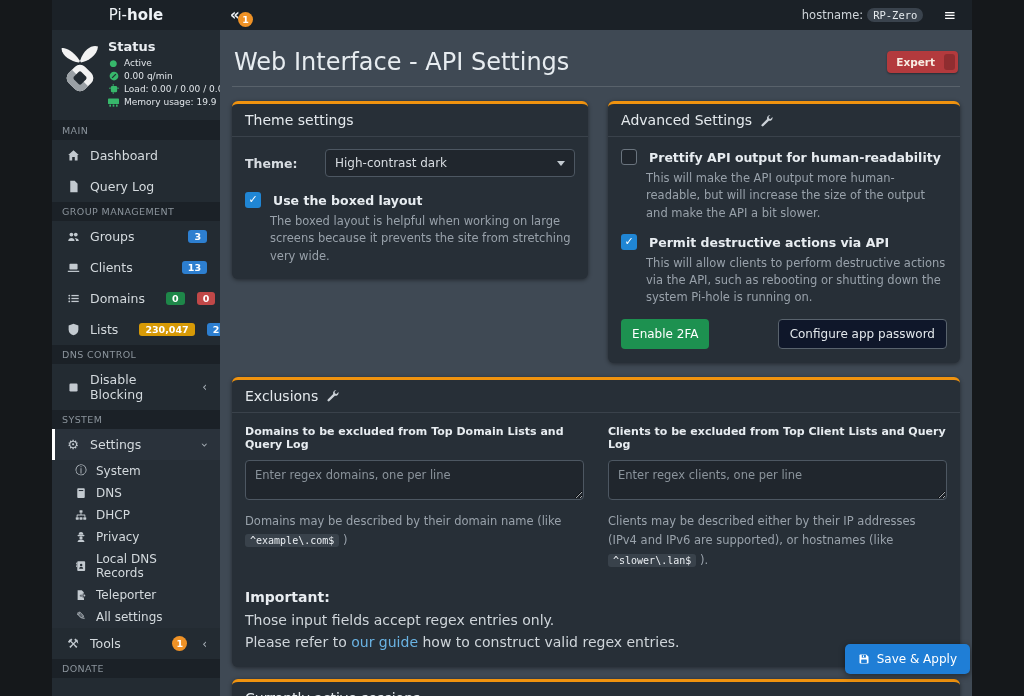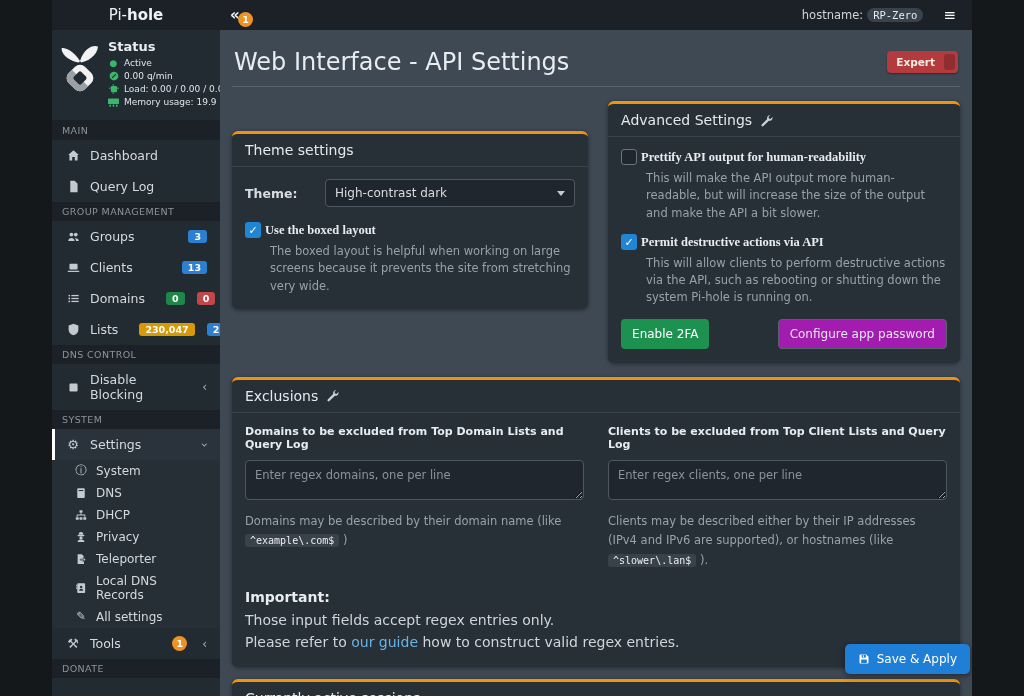--- a/index.html
+++ b/index.html
@@ -48,36 +48,36 @@
   .expert-btn{margin-left:auto;background:#b33a3d;border-radius:4px;display:flex;align-items:center;height:22px;cursor:pointer;box-shadow:0 1px 2px rgba(0,0,0,.4);}
   .expert-btn .lbl{color:#f8ece2;font-size:10.5px;font-weight:bold;padding:0 9px;}
   .expert-btn .knob{width:11px;height:16px;background:#8f2d30;border-radius:3px;margin-right:3px;}
   hr.sep{border:0;border-top:1px solid #59626b;margin:0 0 14px;}
 
   .cards-row{display:flex;gap:20px;align-items:flex-start;}
   .card{background:#272f37;border-top:3px solid #f0930f;border-radius:6px;box-shadow:0 1px 4px rgba(0,0,0,.45);box-sizing:border-box;}
   .card-h{padding:8px 13px;font-size:14px;color:#e4e9ed;border-bottom:1px solid #3a424b;display:flex;align-items:center;gap:8px;}
   .card-h svg{width:13px;height:13px;fill:#ccd2d8;}
   .card-b{padding:12px 13px 14px;font-size:12px;}
-  .w-theme{width:430px;margin-top:30px;} .w-adv{width:425px;} .w-full{width:728px;margin-top:14px;}
+  .w-theme{width:430px;} .w-adv{width:425px;} .w-full{width:728px;margin-top:14px;}
 
   .form-row{display:flex;align-items:center;margin-bottom:15px;}
   .form-label{font-weight:bold;font-size:12.5px;width:80px;flex:none;}
   .selectbox{flex:1;background:#20262d;border:1px solid #4d5762;border-radius:4px;padding:6px 9px;font-size:12px;display:flex;align-items:center;cursor:pointer;color:#d7dce1;}
   .caret{margin-left:auto;width:0;height:0;border-left:4px solid transparent;border-right:4px solid transparent;border-top:5px solid #c3cad0;}
-  .checkrow{display:flex;gap:4px;align-items:flex-end;margin-top:4px;font-family:Liberation Serif, serif;}
+  .checkrow{display:flex;gap:12px;align-items:flex-end;margin-top:4px;}
   .cb{width:16px;height:16px;border-radius:3px;flex:none;box-sizing:border-box;cursor:pointer;}
   .cb.on{background:#2086d4;color:#fff;font-size:11px;text-align:center;line-height:16px;}
   .cb.off{background:#20262d;border:1px solid #6a747e;}
   .cb-label{font-weight:bold;font-size:12.5px;color:#e7ecf0;padding-top:1px;}
   .cb-desc{color:#98a1aa;font-size:11.5px;margin:5px 0 12px 25px;line-height:1.5;}
   .btnrow{display:flex;justify-content:space-between;margin-top:4px;}
   .btn{border:0;border-radius:4px;padding:7px 11px;font-size:12px;cursor:pointer;font-family:inherit;}
   .btn-green{background:#1d9150;color:#fff;}
-  .btn-gray{background:#a21caf;color:#e2e7eb;border:1px solid #59636d;text-align:right;}
+  .btn-gray{background:#0f172a;color:#e2e7eb;border:1px solid #59636d;text-align:right;}
 
   .twocol{display:grid;grid-template-columns:1fr 1fr;gap:24px;}
   .fieldhead{font-weight:bold;font-size:11px;color:#e7ecf0;margin-bottom:9px;}
   textarea{width:100%;box-sizing:border-box;height:40px;background:#20262d;border:1px solid #4d5762;border-radius:4px;color:#d7dce1;font-size:11.5px;padding:7px 9px;resize:vertical;font-family:inherit;}
   textarea::placeholder{color:#8a939b;}
   .hint{color:#99a2ab;font-size:11.5px;margin-top:9px;line-height:1.7;}
   .chip{font-family:"DejaVu Sans Mono","Liberation Mono",monospace;font-size:10px;background:#39424b;padding:1px 5px;border-radius:3px;color:#e9edf1;}
   .important{margin-top:16px;font-size:14px;line-height:1.6;color:#cfd5da;}
   .important .head{font-weight:bold;color:#e9edf1;}
   a.link{color:#6ab3e3;text-decoration:none;cursor:pointer;}
@@ -271,37 +271,37 @@
                 <path d="M3.2 5.4h9.6L12 7H4z"></path>
                 <circle cx="8" cy="9.2" r="2.2"></circle>
                 <path d="M3.3 14.8c.3-2.4 2.4-3.4 4.7-3.4s4.4 1 4.7 3.4z"></path>
               </svg>
             </span>
           <span>Privacy</span>
         </div>
         <div class="smi">
           <span class="ico">
               <svg viewBox="0 0 16 16">
-                <path d="M3.5 1.5h5.5L12 4.5V14.5H3.5z"></path>
-                <path d="M7 8.2h5l-1.6-1.6.9-.9 3.1 3-3.1 3-.9-.9L12 9.6H7z" stroke="#262e36" stroke-width=".8"></path>
-              </svg>
-            </span>
-          <span>Teleporter</span>
-        </div>
-        <div class="smi">
-          <span class="ico">
-              <svg viewBox="0 0 16 16">
                 <rect x="3" y="1.5" width="10.5" height="13" rx="1.2"></rect>
                 <rect x="1.6" y="3.5" width="1.2" height="2.4"></rect>
                 <rect x="1.6" y="7" width="1.2" height="2.4"></rect>
                 <circle cx="8.2" cy="6.5" r="1.6" fill="#262e36"></circle>
                 <path d="M5.5 11.5c.2-1.7 1.5-2.4 2.7-2.4s2.5.7 2.7 2.4z" fill="#262e36"></path>
               </svg>
             </span>
           <span>Local DNS Records</span>
+        </div>
+        <div class="smi">
+          <span class="ico">
+              <svg viewBox="0 0 16 16">
+                <path d="M3.5 1.5h5.5L12 4.5V14.5H3.5z"></path>
+                <path d="M7 8.2h5l-1.6-1.6.9-.9 3.1 3-3.1 3-.9-.9L12 9.6H7z" stroke="#262e36" stroke-width=".8"></path>
+              </svg>
+            </span>
+          <span>Teleporter</span>
         </div>
         <div class="smi">
           <span class="ico">✎</span>
           <span>All settings</span>
         </div>
       </div>
 
       <div class="mi">
         <span class="ico">⚒</span>
         <span>Tools</span>

